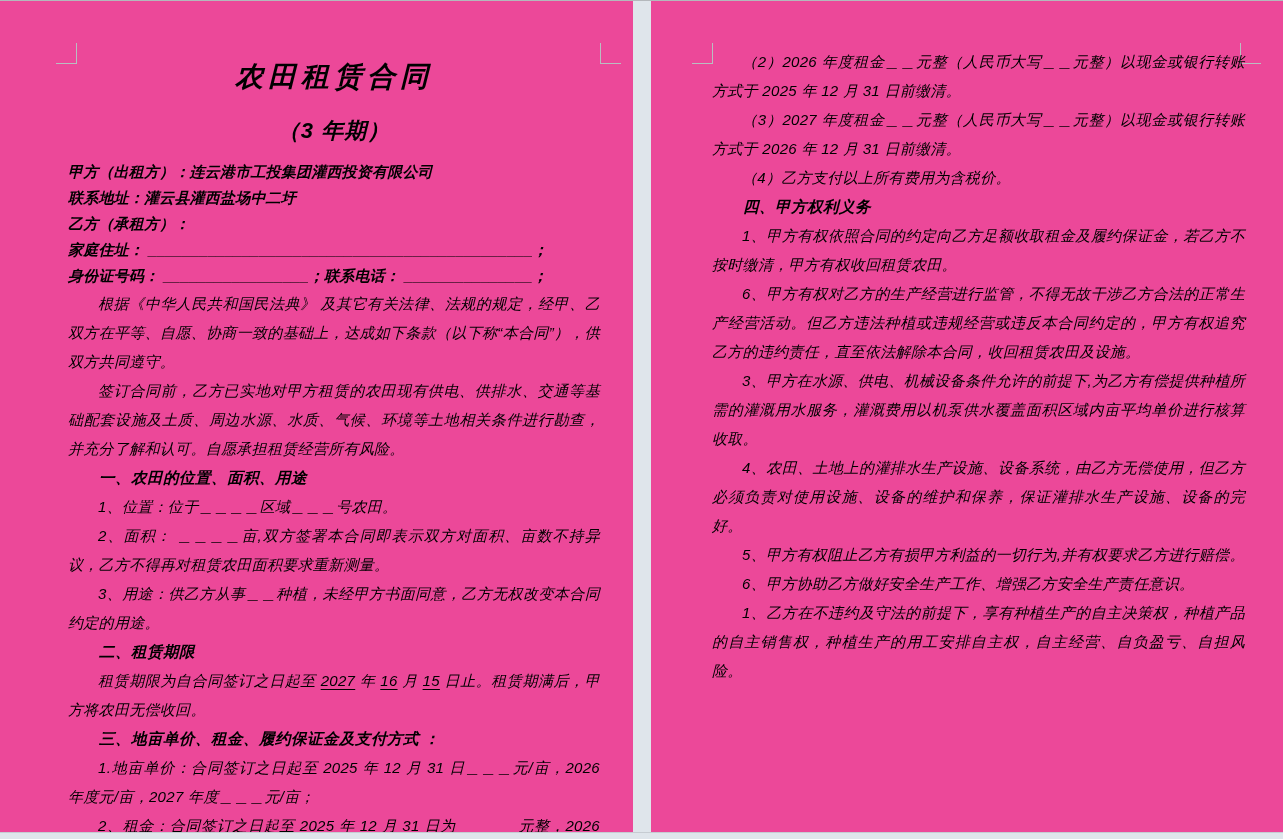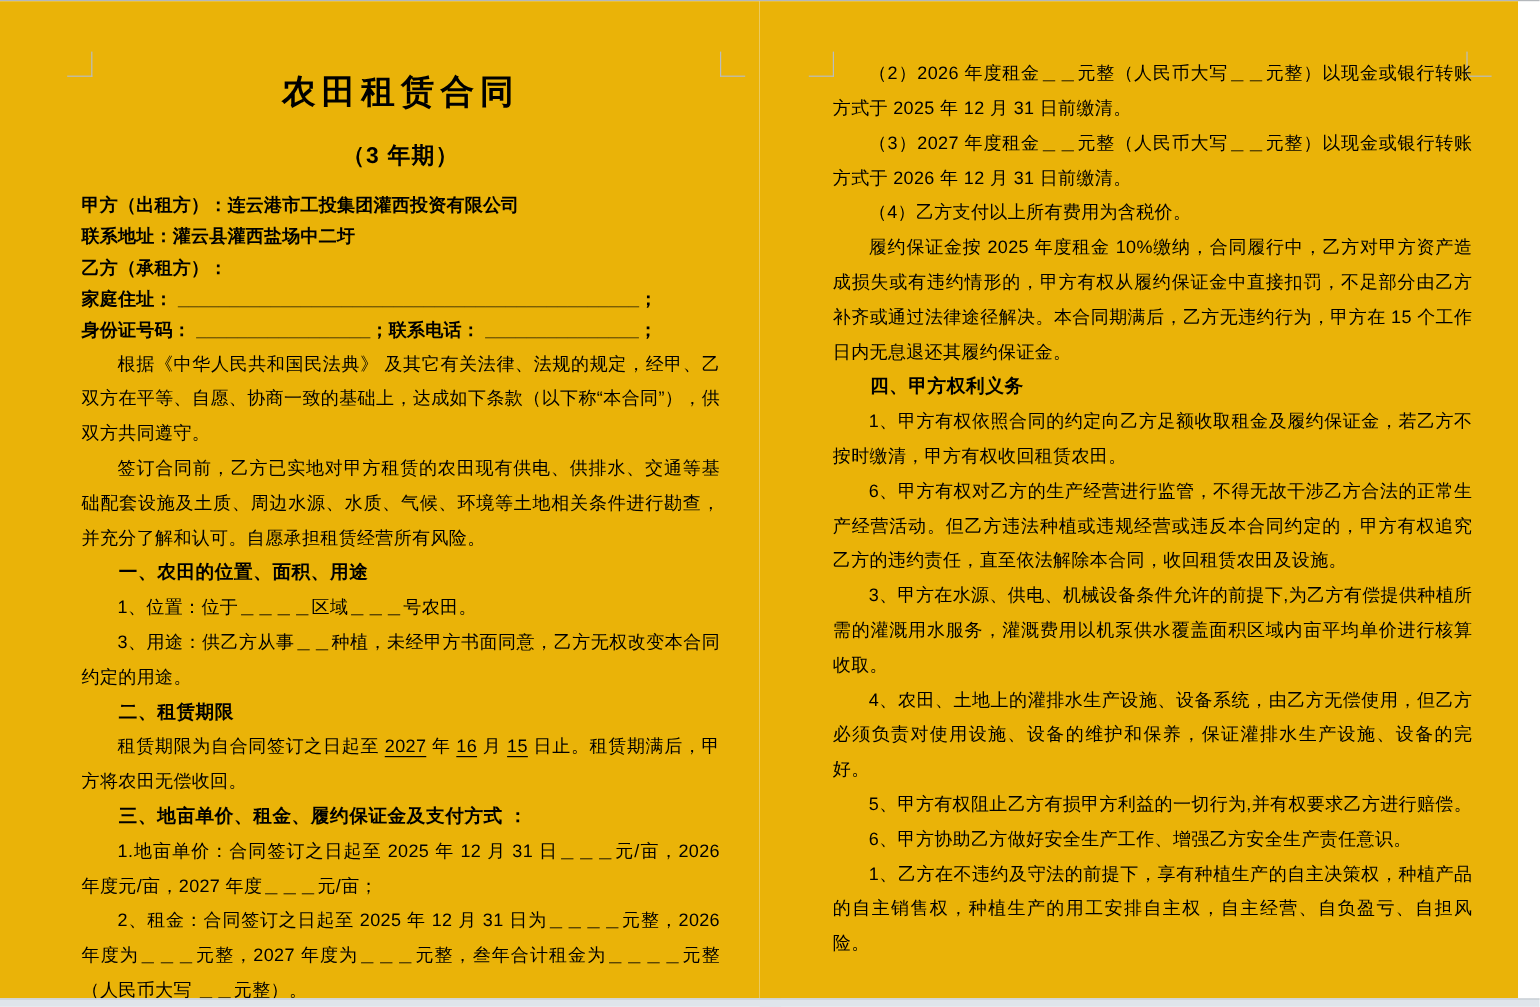--- a/index.html
+++ b/index.html
@@ -4,40 +4,40 @@
 <style>
   html,body{margin:0;padding:0;}
   body{
     width:1283px;height:839px;overflow:hidden;
     background:#ffffff;
     font-family:"Liberation Sans","DejaVu Sans",sans-serif;
     color:#000;
   }
   .canvas{position:relative;width:1283px;height:839px;background:#ffffff;}
   .top-border{position:absolute;top:0;left:0;width:1283px;height:1px;background:#b4b8bc;}
-  .page{position:absolute;top:1px;bottom:7px;background:#eab308;overflow:hidden;}
+  .page{position:absolute;top:1px;bottom:7px;background:#ec4899;overflow:hidden;font-style:italic;}
   .page-1{left:0;width:633px;padding:0;}
-  .page-2{left:633px;width:632px;}
+  .page-2{left:651px;width:632px;}
   .page-gap{position:absolute;top:1px;bottom:0;left:633px;width:18px;background:#dfe5eb;}
   .bottom-strip{position:absolute;left:0;bottom:0;width:1283px;height:7px;background:#dfe5eb;border-top:1px solid #c6ccd2;box-sizing:border-box;}
   .content{position:absolute;top:0;}
   .content-1{left:68px;width:532px;padding-top:56px;}
   .content-2{left:61px;width:533px;padding-top:46px;}
   
   .crop{position:absolute;width:20px;height:20px;top:42px;}
   .crop-rb{border-right:1px solid #b9bdc1;border-bottom:1px solid #b9bdc1;}
   .crop-lb{border-left:1px solid #b9bdc1;border-bottom:1px solid #b9bdc1;}
   
   .blk{margin:0;}
   .title{
     font-size:28px;font-weight:bold;text-align:center;
     letter-spacing:5px;line-height:40px;margin-bottom:22px;
   }
   .subtitle{
-    font-size:19px;font-weight:bold;text-align:center;
+    font-size:22px;font-weight:bold;text-align:center;
     line-height:24px;margin-bottom:16px;letter-spacing:1px;
   }
   .party{
     font-size:15px;font-weight:bold;line-height:26px;letter-spacing:0.2px;
   }
   .body{
     font-size:15px;line-height:29px;text-align:justify;
     text-indent:2em;letter-spacing:0.3px;
   }
   .heading{
@@ -61,39 +61,39 @@
         <div class="blk subtitle">（3 年期）</div>
         <div class="blk party">甲方（出租方）：连云港市工投集团灌西投资有限公司</div>
         <div class="blk party">联系地址：灌云县灌西盐场中二圩</div>
         <div class="blk party">乙方（承租方）：</div>
         <div class="blk party">家庭住址： _____________________________________________；</div>
         <div class="blk party">身份证号码： _________________；联系电话： _______________；</div>
         <div class="blk body">根据《中华人民共和国民法典》 及其它有关法律、法规的规定，经甲、乙双方在平等、自愿、协商一致的基础上，达成如下条款（以下称“本合同”），供双方共同遵守。</div>
         <div class="blk body">签订合同前，乙方已实地对甲方租赁的农田现有供电、供排水、交通等基础配套设施及土质、周边水源、水质、气候、环境等土地相关条件进行勘查，并充分了解和认可。自愿承担租赁经营所有风险。</div>
         <div class="blk heading">一、农田的位置、面积、用途</div>
         <div class="blk body">1、位置：位于＿＿＿＿区域＿＿＿号农田。</div>
+        <div class="blk body">2、面积： ＿＿＿＿亩,双方签署本合同即表示双方对面积、亩数不持异议，乙方不得再对租赁农田面积要求重新测量。</div>
         <div class="blk body">3、用途：供乙方从事＿＿种植，未经甲方书面同意，乙方无权改变本合同约定的用途。</div>
         <div class="blk heading">二、租赁期限</div>
         <div class="blk body"><span>租赁期限为自合同签订之日起至 </span><span class="u">2027</span><span> 年 </span><span class="u">16</span><span> 月 </span><span class="u">15</span><span> 日止。租赁期满后，甲方将农田无偿收回。</span></div>
         <div class="blk heading">三、地亩单价、租金、履约保证金及支付方式 ：</div>
         <div class="blk body">1.地亩单价：合同签订之日起至 2025 年 12 月 31 日＿＿＿元/亩，2026 年度元/亩，2027 年度＿＿＿元/亩；</div>
         <div class="blk body">2、租金：合同签订之日起至 2025 年 12 月 31 日为＿＿＿＿元整，2026 年度为＿＿＿元整，2027 年度为＿＿＿元整，叁年合计租金为＿＿＿＿元整（人民币大写 ＿＿元整）。</div>
       </div>
   </div>
 
   <div class="page-gap"></div>
 
   <div class="page page-2">
     <div class="crop crop-rb" style="left:41px;"></div>
     <div class="crop crop-lb" style="left:589px;"></div>
     <div class="content content-2">
         <div class="blk body">（2）2026 年度租金＿＿元整（人民币大写＿＿元整）以现金或银行转账方式于 2025 年 12 月 31 日前缴清。</div>
         <div class="blk body">（3）2027 年度租金＿＿元整（人民币大写＿＿元整）以现金或银行转账方式于 2026 年 12 月 31 日前缴清。</div>
         <div class="blk body">（4）乙方支付以上所有费用为含税价。</div>
-        <div class="blk body">履约保证金按 2025 年度租金 10%缴纳，合同履行中，乙方对甲方资产造成损失或有违约情形的，甲方有权从履约保证金中直接扣罚，不足部分由乙方补齐或通过法律途径解决。本合同期满后，乙方无违约行为，甲方在 15 个工作日内无息退还其履约保证金。</div>
         <div class="blk heading">四、甲方权利义务</div>
         <div class="blk body">1、甲方有权依照合同的约定向乙方足额收取租金及履约保证金，若乙方不按时缴清，甲方有权收回租赁农田。</div>
         <div class="blk body">6、甲方有权对乙方的生产经营进行监管，不得无故干涉乙方合法的正常生产经营活动。但乙方违法种植或违规经营或违反本合同约定的，甲方有权追究乙方的违约责任，直至依法解除本合同，收回租赁农田及设施。</div>
         <div class="blk body">3、甲方在水源、供电、机械设备条件允许的前提下,为乙方有偿提供种植所需的灌溉用水服务，灌溉费用以机泵供水覆盖面积区域内亩平均单价进行核算收取。</div>
         <div class="blk body">4、农田、土地上的灌排水生产设施、设备系统，由乙方无偿使用，但乙方必须负责对使用设施、设备的维护和保养，保证灌排水生产设施、设备的完好。</div>
         <div class="blk body">5、甲方有权阻止乙方有损甲方利益的一切行为,并有权要求乙方进行赔偿。</div>
         <div class="blk body">6、甲方协助乙方做好安全生产工作、增强乙方安全生产责任意识。</div>
         <div class="blk body">1、乙方在不违约及守法的前提下，享有种植生产的自主决策权，种植产品的自主销售权，种植生产的用工安排自主权，自主经营、自负盈亏、自担风险。</div>
       </div>
   </div>

